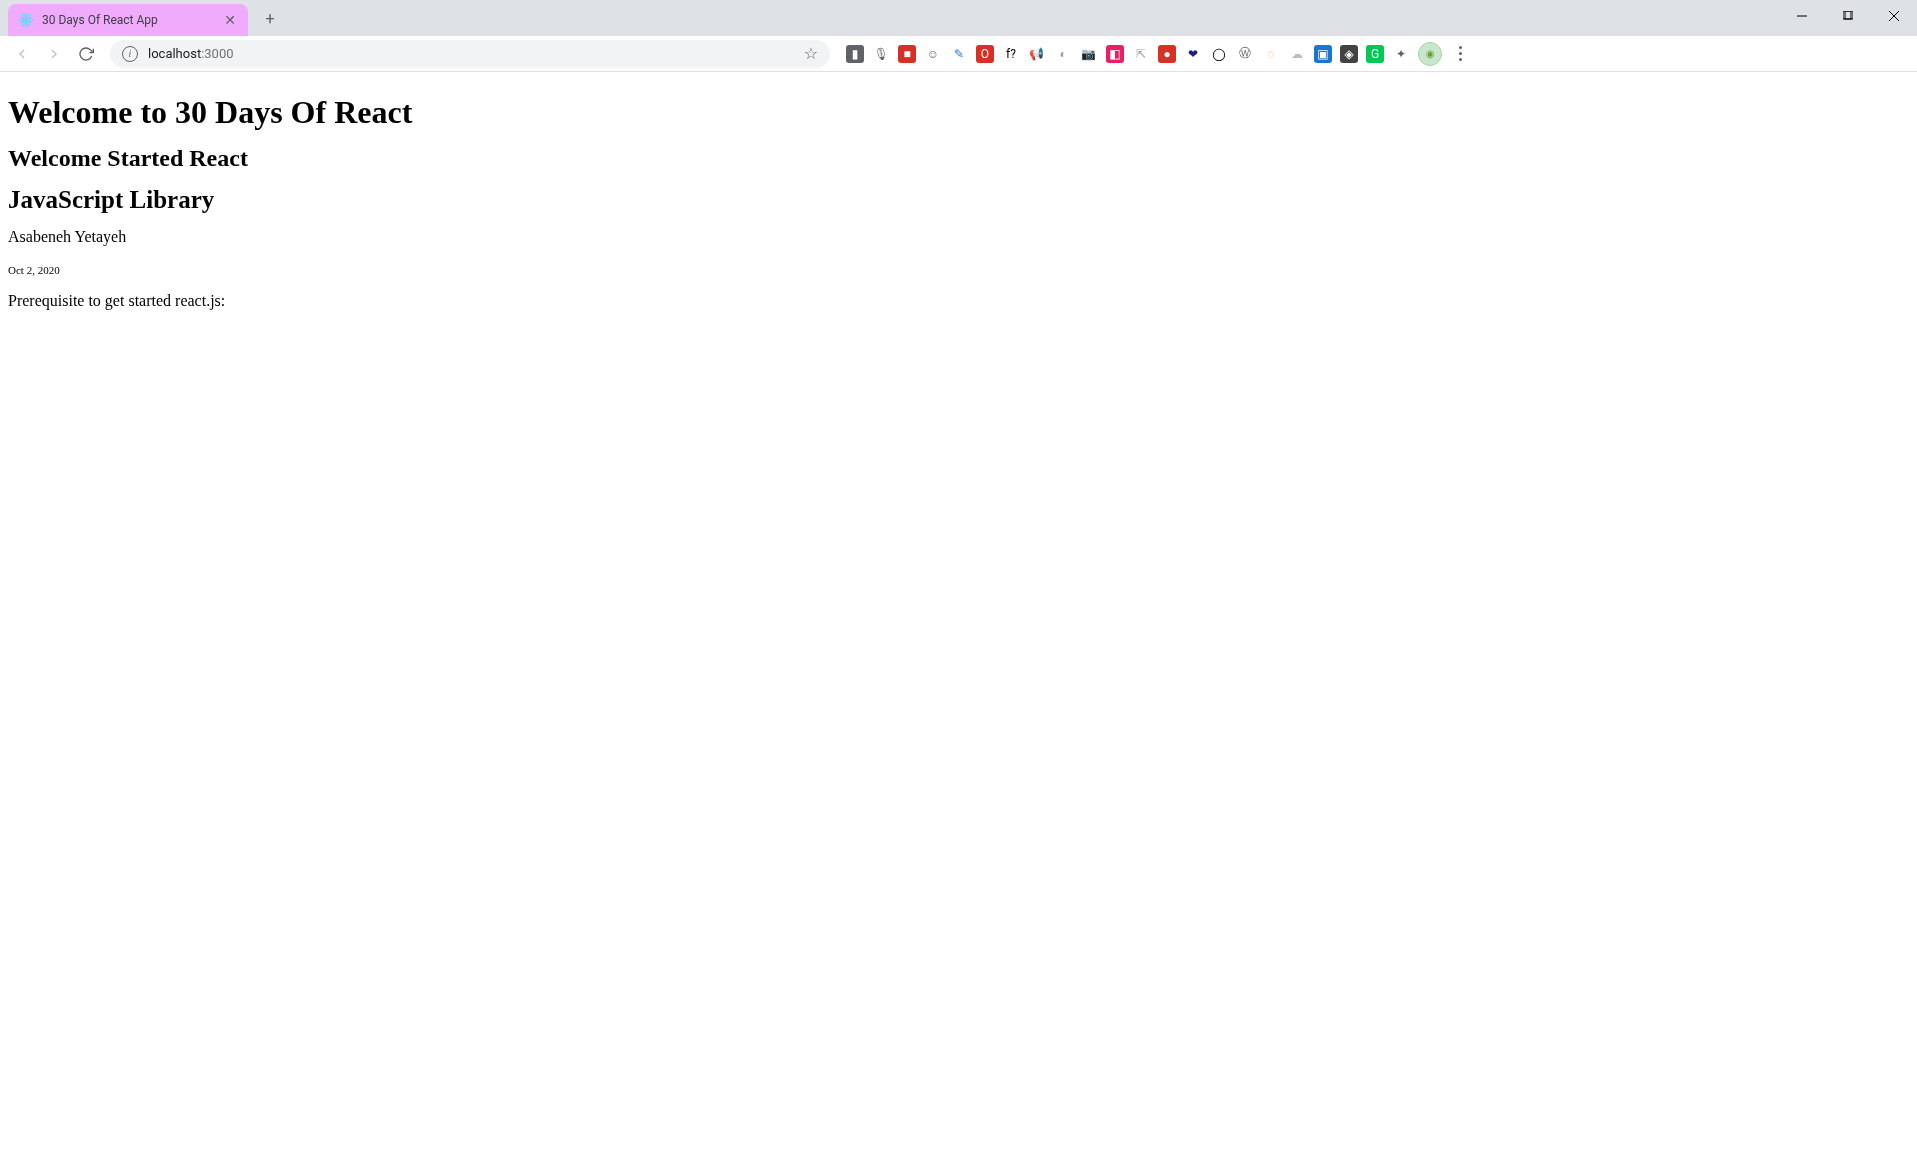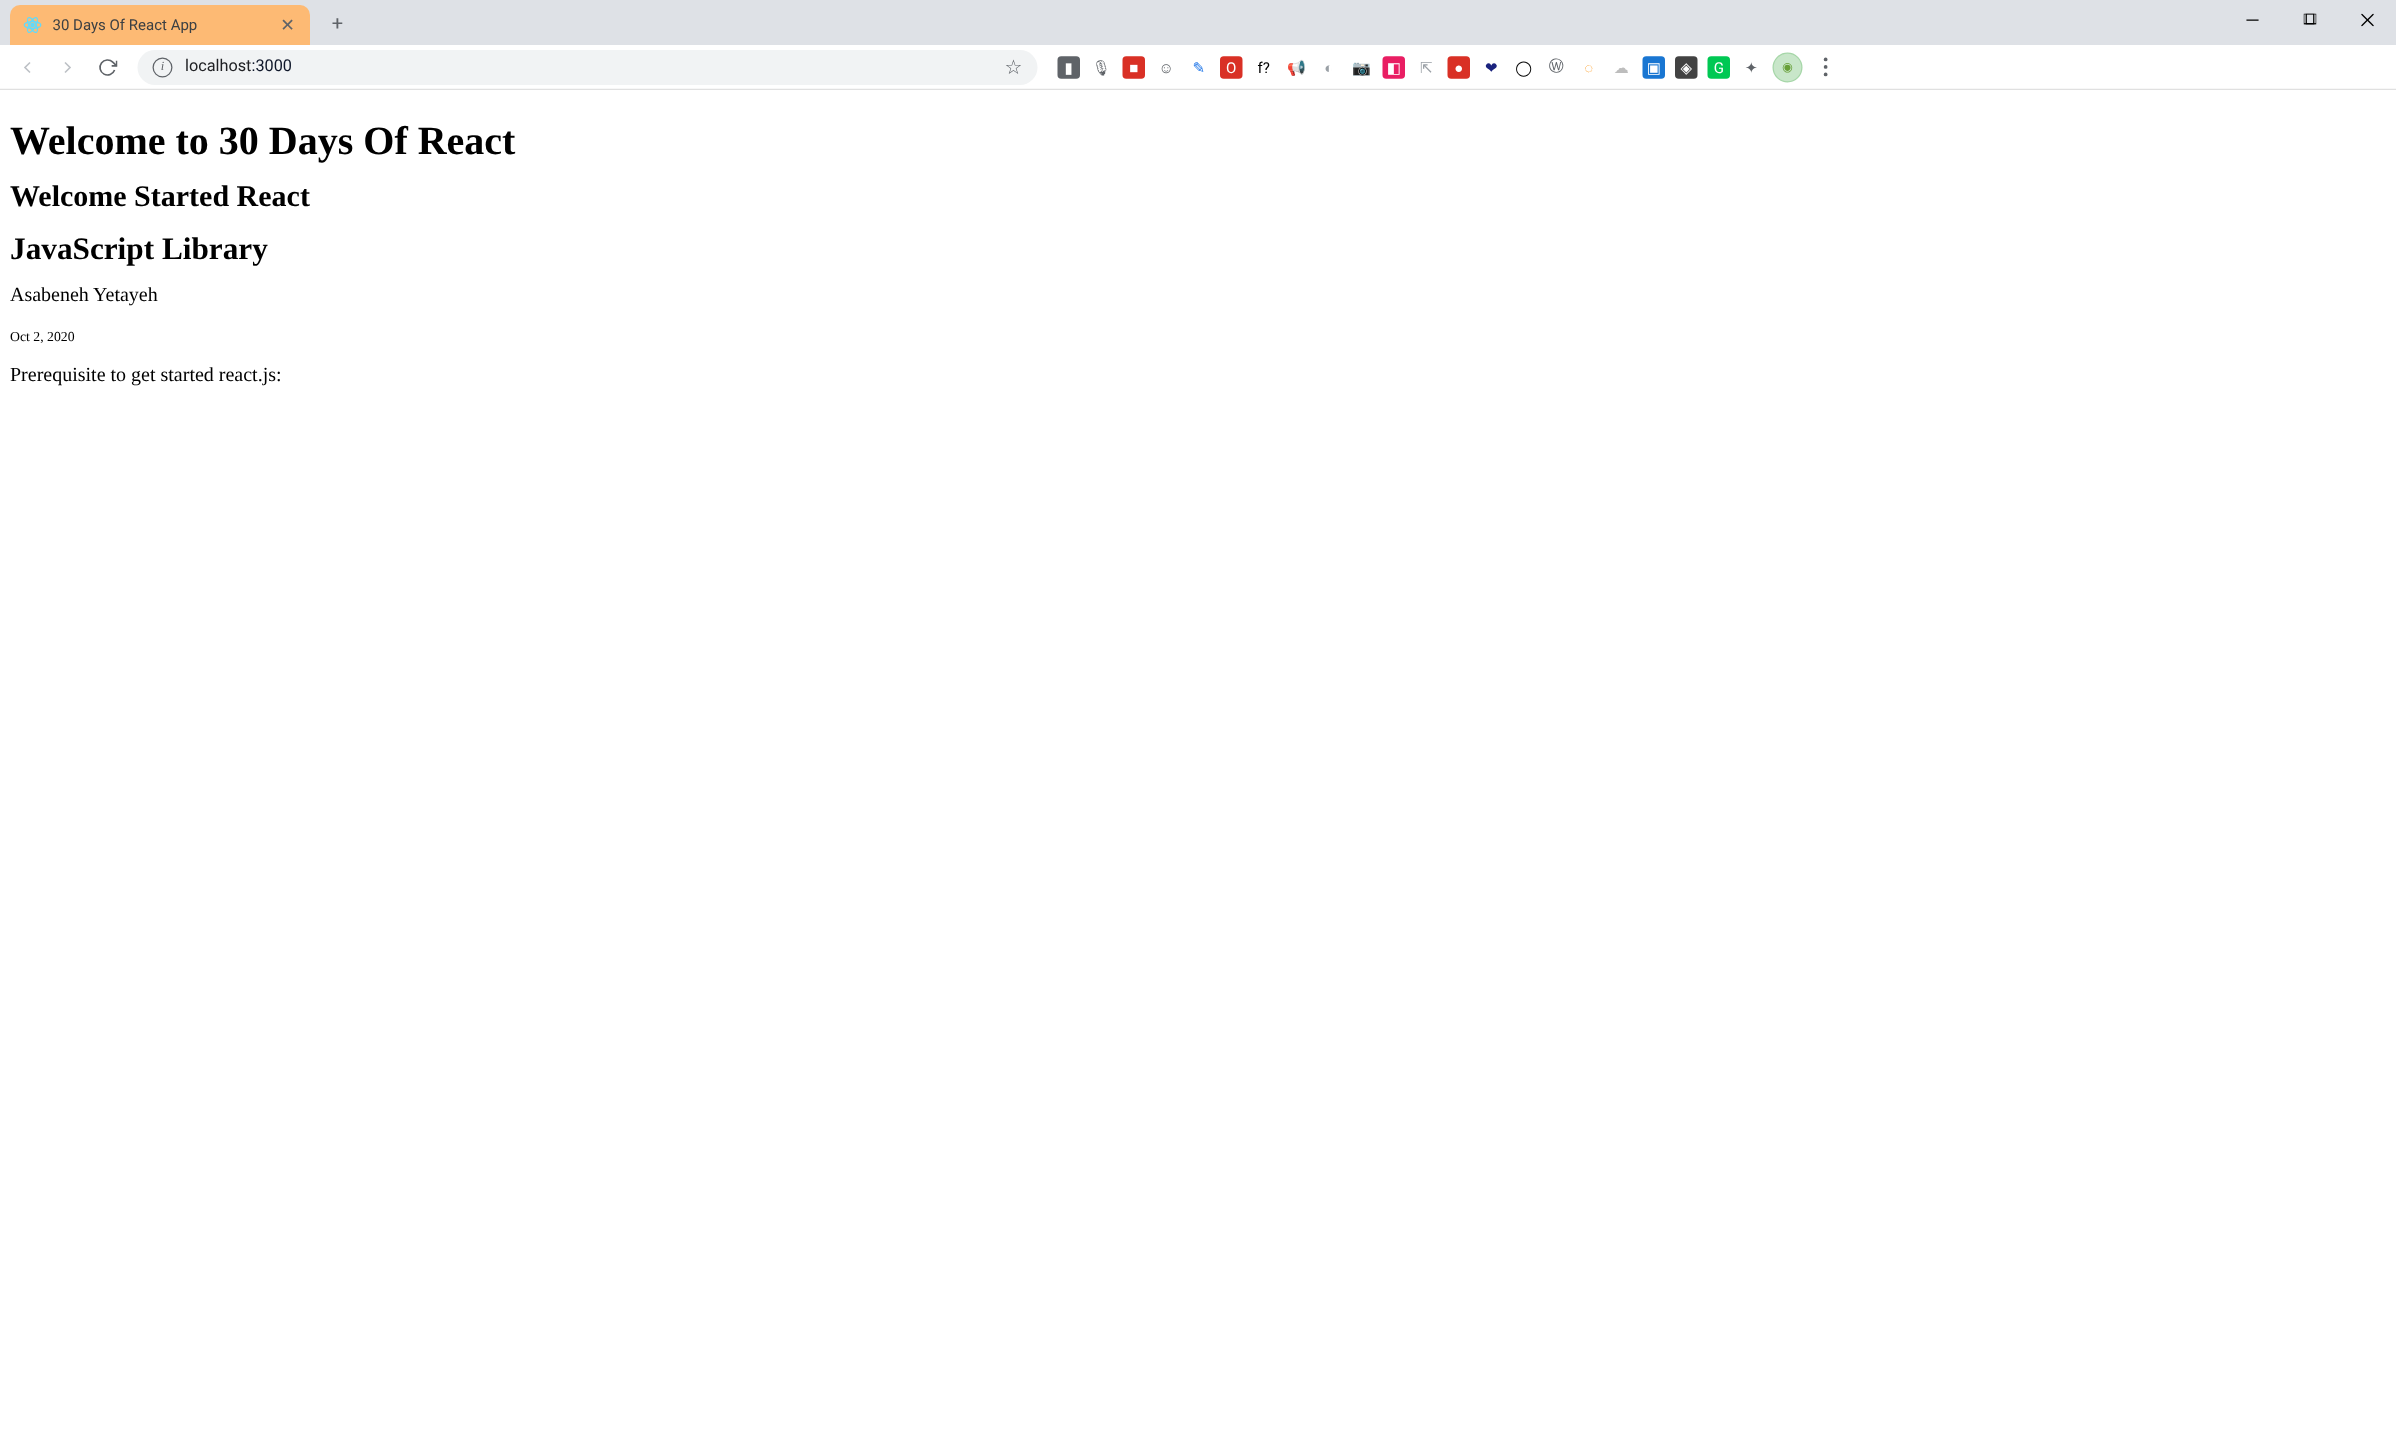--- a/index.html
+++ b/index.html
@@ -24,21 +24,21 @@
       display: flex;
       align-items: center;
       height: 36px;
       padding-left: 8px;
       position: relative;
     }
     
     .tab {
       display: flex;
       align-items: center;
-      background: #fdba74;
+      background: #f0abfc;
       border-radius: 8px 8px 0 0;
       padding: 0 10px;
       height: 32px;
       margin-top: 4px;
       min-width: 240px;
       gap: 8px;
       font-size: 12px;
       color: #3c4043;
     }
     
@@ -158,21 +158,21 @@
     .url-text {
       flex: 1;
     }
     
     .url-host {
       color: #202124;
       margin-top: 40px;
     }
     
     .url-port {
-      color: #0f172a;
+      color: #737373;
     }
     
     .star-icon {
       color: #5f6368;
       font-size: 16px;
     }
     
     .extensions {
       display: flex;
       align-items: center;

